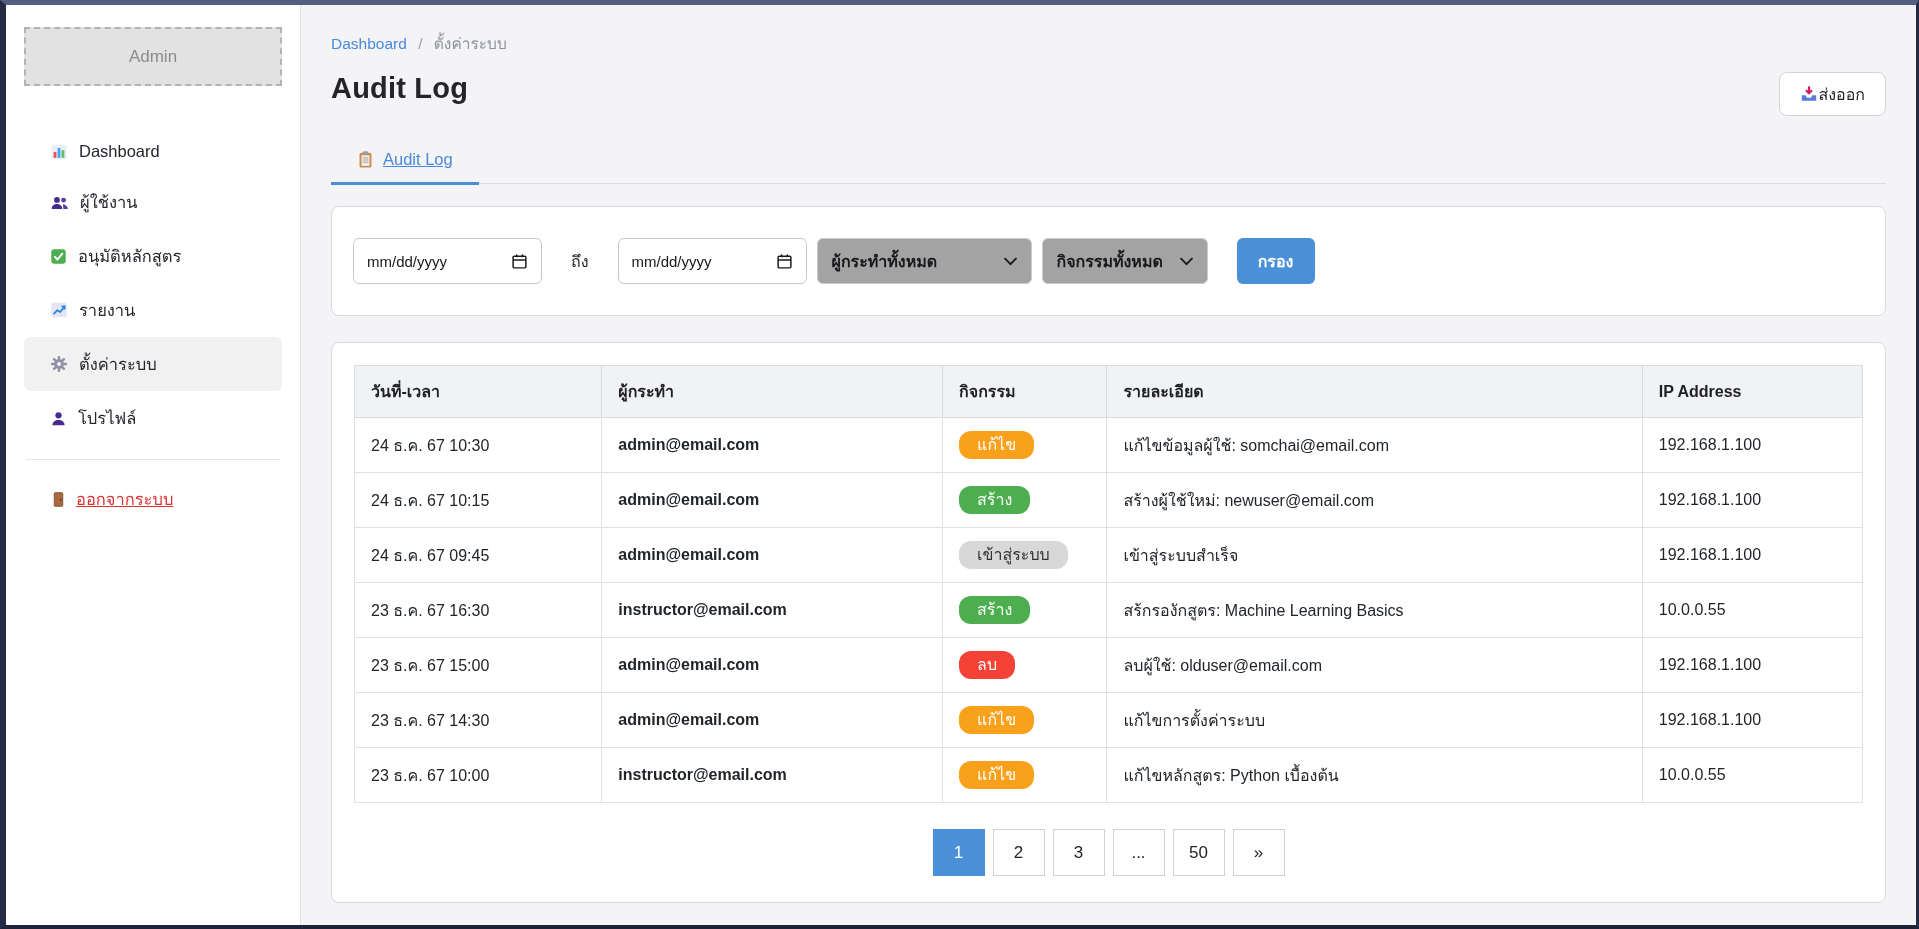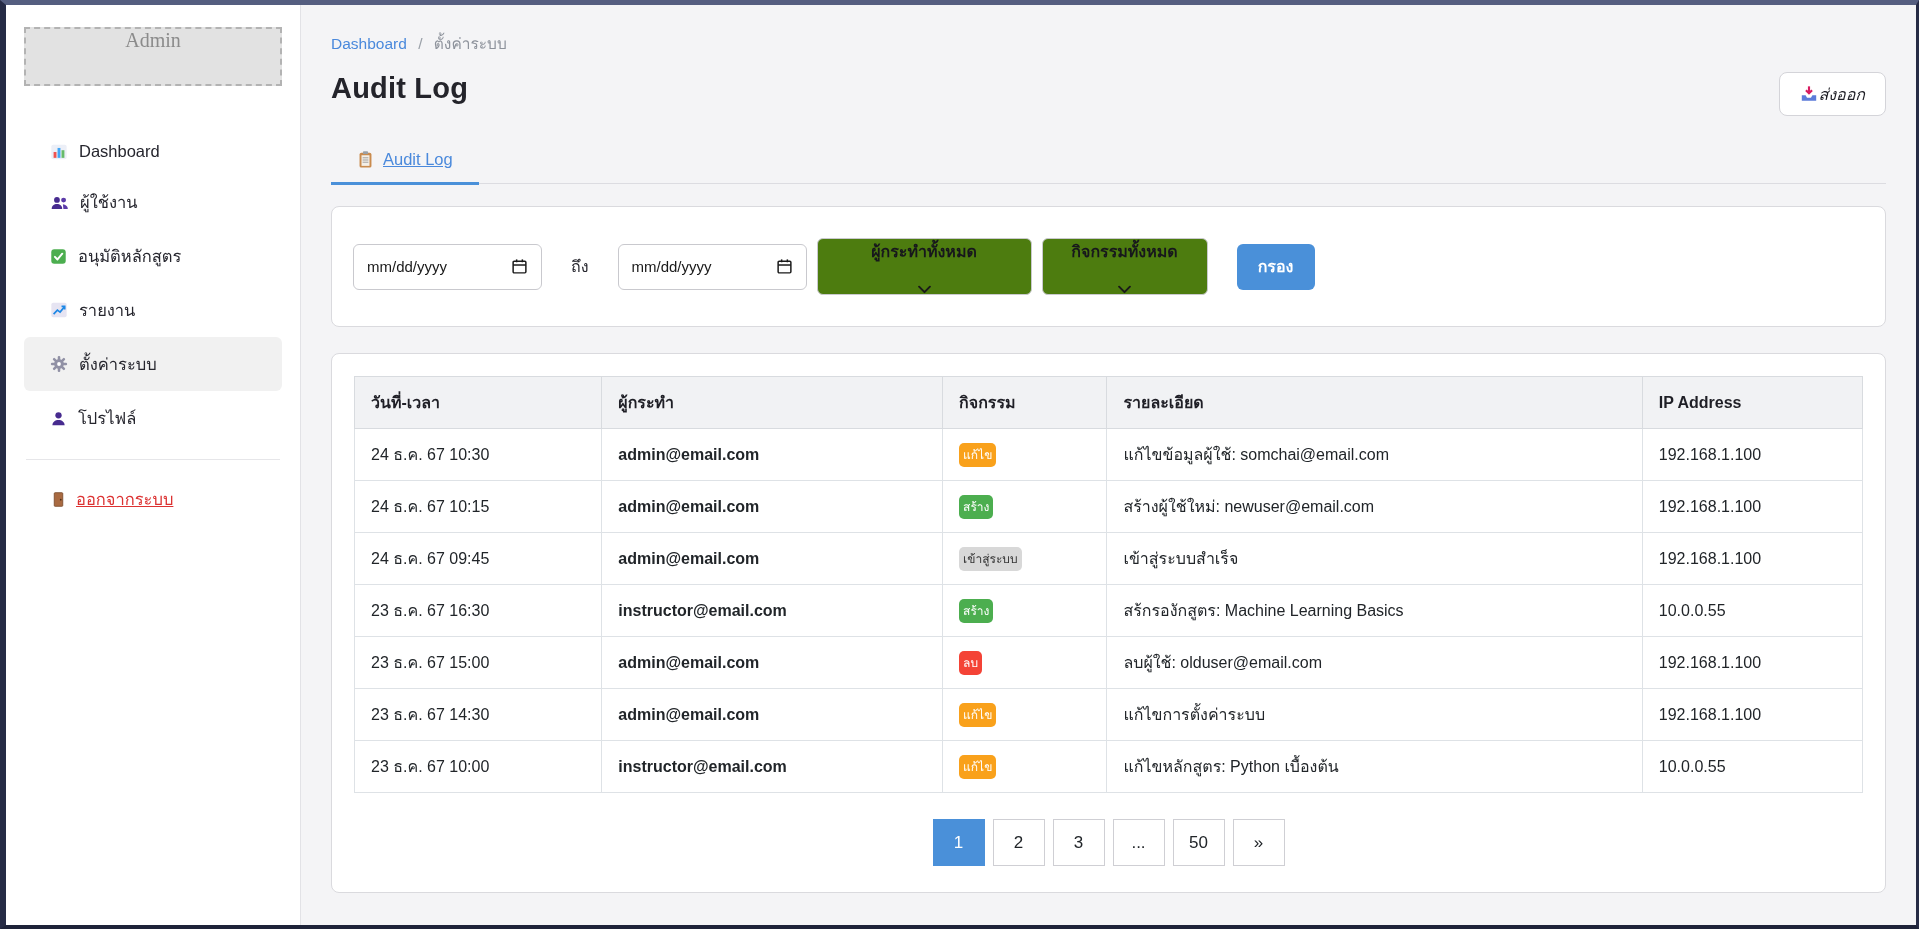--- a/index.html
+++ b/index.html
@@ -19,22 +19,22 @@
     background:#f4f4f6;
   }
   
   .sidebar {
     width:295px; min-width:295px; background:#ffffff;
     border-right:1px solid #e2e2e6;
     padding:22px 18px;
   }
   .brand-box {
     height:59px; background:#e2e2e2; border:2px dashed #b3b3b3;
-    display:flex; align-items:flex-start; justify-content:center;
-    color:#8b8b8b; font-size:20px; margin-bottom:42px;font-family:Liberation Serif, serif;
+    display:flex; align-items:center; justify-content:center;
+    color:#8b8b8b; font-size:17px; margin-bottom:42px;
   }
   .side-item {
     display:flex; align-items:center; gap:11px;
     padding:14px 8px 14px 26px; font-size:16.5px; color:#26262e;
     border-radius:6px; cursor:pointer; white-space:nowrap;
   }
   .side-item.active { background:#f1f1f1; }
   .icon { display:inline-flex; align-items:center; justify-content:center; }
   .icon svg { display:block; }
   .side-divider { border:none; border-top:1px solid #e6e6e9; margin:14px 2px 26px 2px; }
@@ -47,21 +47,21 @@
   .main { flex:1; padding:26px 30px 0 30px; overflow:hidden; }
   .breadcrumb { font-size:15.5px; margin-bottom:16px; }
   .breadcrumb .bc-link { color:#4a89dc; text-decoration:none; cursor:pointer; }
   .breadcrumb .bc-sep { color:#9aa0a8; margin:0 7px; }
   .breadcrumb .bc-current { color:#8d929b; }
   .header-row { display:flex; align-items:flex-start; justify-content:space-between; }
   .page-title { font-size:29px; font-weight:700; color:#24242b; letter-spacing:0.2px; }
   .export-btn {
     display:flex; align-items:center; gap:1px;
     background:#ffffff; border:1px solid #d4d4d9; border-radius:8px;
-    height:44px; padding:0 20px; font-size:16px; color:#1f1f26; cursor:pointer;font-style:italic;
+    height:44px; padding:0 20px; font-size:16px; color:#1f1f26; cursor:pointer;
   }
   
   .tabs { margin-top:34px; border-bottom:1px solid #dcdce1; display:flex; }
   .tab {
     display:flex; align-items:center; gap:9px;
     padding:0 26px 13px 26px; margin-bottom:-2px;
     border-bottom:3px solid transparent; cursor:pointer;
   }
   .tab.active { border-bottom-color:#4a90d9; }
   .tab .tab-label { color:#4a89dc; font-size:16.5px; text-decoration:underline; }
@@ -73,41 +73,41 @@
     margin-top:22px; padding:31px 21px;
     display:flex; align-items:center; gap:10px;
   }
   .date-box {
     width:189px; height:46px; border:1px solid #c9c9ce; border-radius:6px;
     display:flex; align-items:center; justify-content:space-between;
     padding:0 13px; font-size:15px; color:#1a1a1a; cursor:text; background:#fff;
   }
   .to-label { font-size:16px; color:#26262e; margin:0 19px; }
   .select-box {
-    height:57px; border:1px solid #c9c9ce; border-radius:6px; background:#4d7c0f;
+    height:46px; border:1px solid #c9c9ce; border-radius:6px; background:#a3a3a3;
     display:flex; align-items:center; justify-content:space-between;
-    padding:0 14px; font-size:16px; font-weight:600; color:#17171c; cursor:pointer;flex-direction:column;
+    padding:0 14px; font-size:16px; font-weight:600; color:#17171c; cursor:pointer;
   }
   .select-actor { width:215px; }
   .select-activity { width:166px; }
   .filter-btn {
     width:78px; height:46px; background:#4a90d9; border:none; border-radius:6px;
     color:#fff; font-size:16px; font-weight:600; cursor:pointer;margin-left:19px;
   }
   
   .table-card { margin-top:26px; padding:22px; }
   table.audit { width:100%; border-collapse:collapse; font-size:16px; }
   table.audit th, table.audit td {
     border:1px solid #dee2e6; text-align:left; padding:13px 16px;
   }
   table.audit th { background:#f1f2f4; font-weight:700; color:#1f1f26; border-color:#d8dbdf; }
   table.audit td.actor { font-weight:700; }
   .badge {
-    display:inline-block; padding:6px 4px; border-radius:5px;
-    font-size:12px; line-height:1; color:#fff; white-space:nowrap;
+    display:inline-block; padding:6px 18px; border-radius:12px;
+    font-size:16px; line-height:1; color:#fff; white-space:nowrap;
   }
   .badge-edit   { background:#f9a11b; }
   .badge-create { background:#4cae4f; }
   .badge-delete { background:#f44336; }
   .badge-login  { background:#d8d8d8; color:#333; }
   
   .pagination { margin-top:26px; display:flex; justify-content:center; gap:8px; padding-bottom:4px; }
   .page-btn {
     min-width:52px; height:47px; background:#fff; border:1px solid #cfcfd4;
     font-size:17px; color:#212529; display:flex; align-items:center; justify-content:center;

